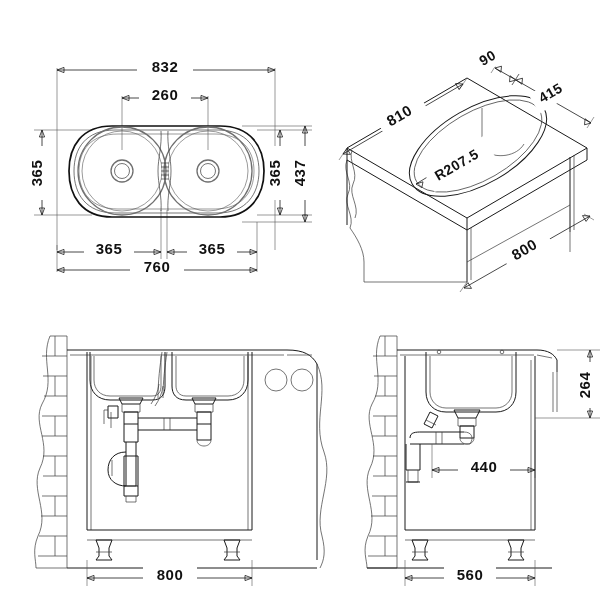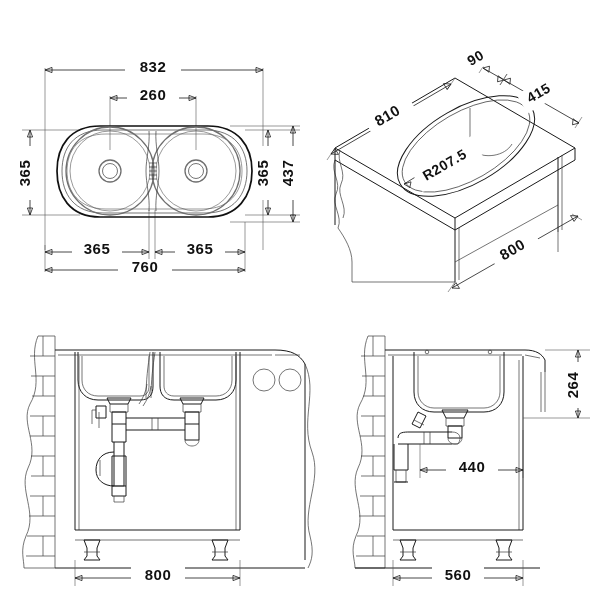--- a/index.html
+++ b/index.html
@@ -1,18 +1,18 @@
 <!DOCTYPE html>
 <html><head>
 <meta charset="utf-8">
 <style>
   html,body{margin:0;padding:0;background:#ffffff;}
   body{width:600px;height:600px;overflow:hidden;
        font-family:"Liberation Sans", sans-serif;}
-  #sheet{position:relative;width:494px;height:600px;background:#fff;}
+  #sheet{position:relative;width:494px;height:600px;background:#fff;margin-left:12px;}
   svg{display:block;}
   .ln{fill:none;stroke:#1a1a1a;stroke-width:1;}
   .thin{fill:none;stroke:#3a3a3a;stroke-width:0.7;}
   .thinner{fill:none;stroke:#555;stroke-width:0.6;}
   .heavy{fill:none;stroke:#111;stroke-width:1.7;}
   .mid{fill:none;stroke:#6f6f6f;stroke-width:1.3;}
   .dimln{fill:none;stroke:#1a1a1a;stroke-width:0.8;}
   .extln{fill:none;stroke:#555;stroke-width:0.6;}
   .dimtxt{font-family:"Liberation Sans", sans-serif;font-weight:bold;
           fill:#111;font-size:15px;letter-spacing:0.5px;}

